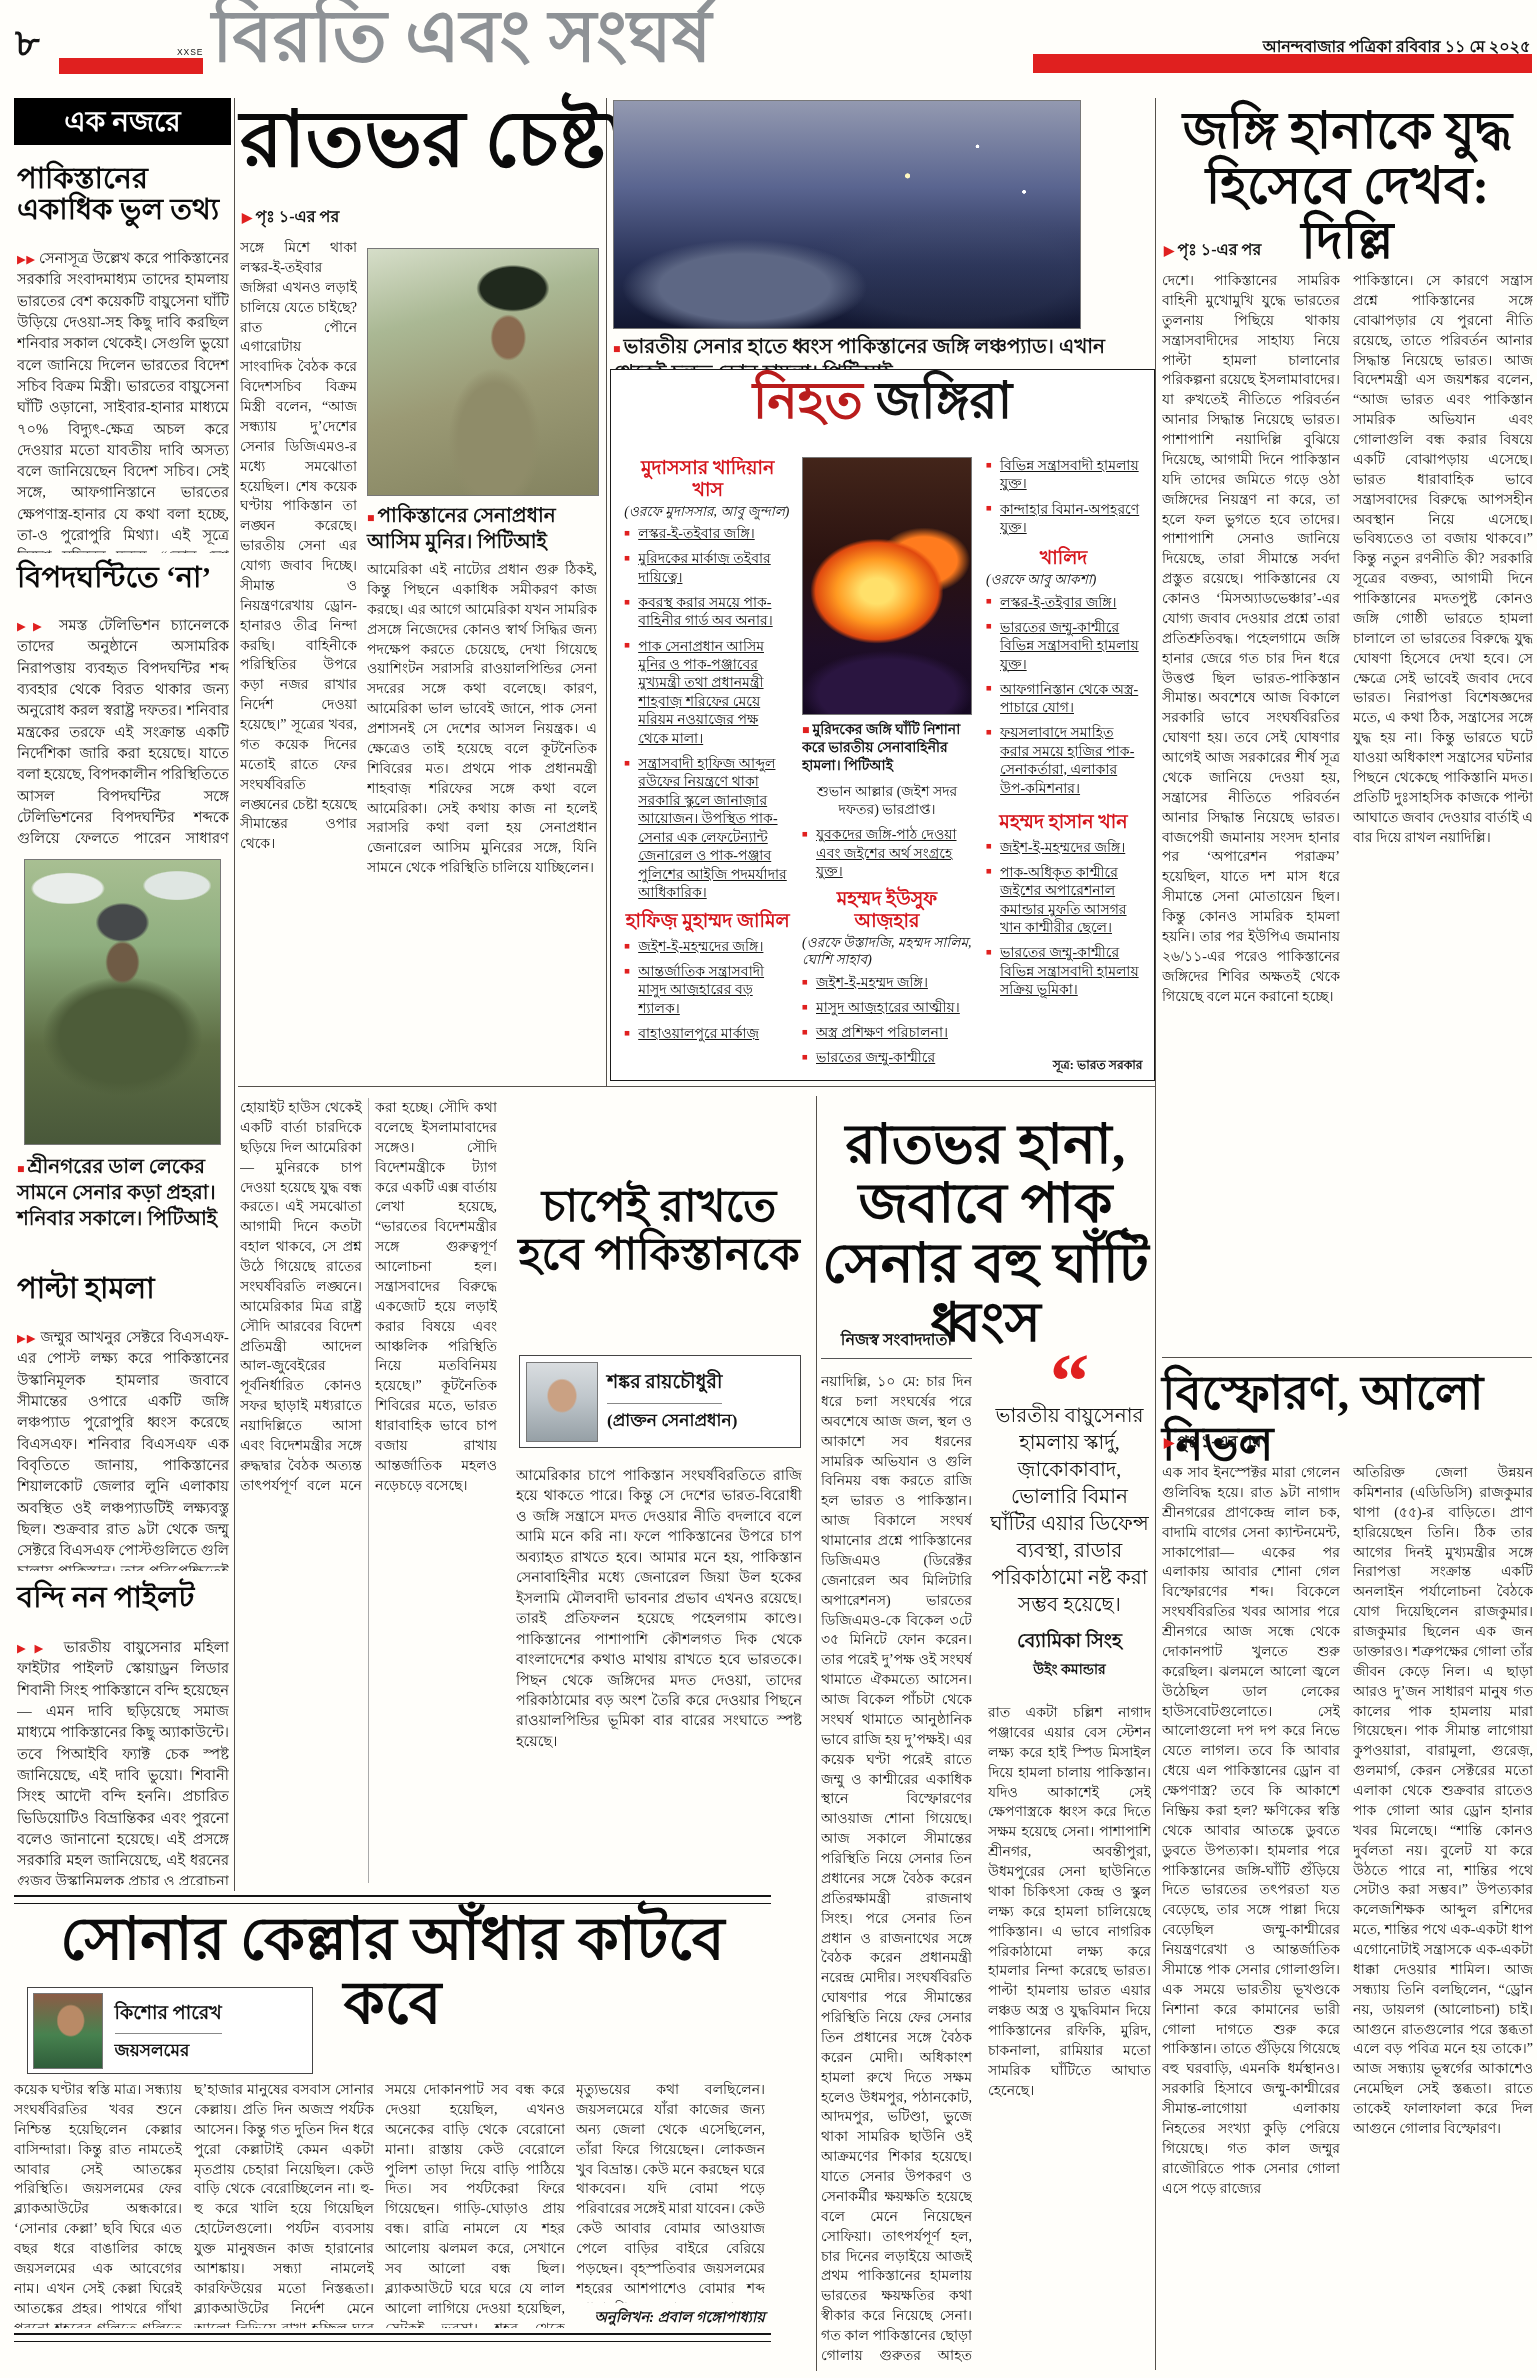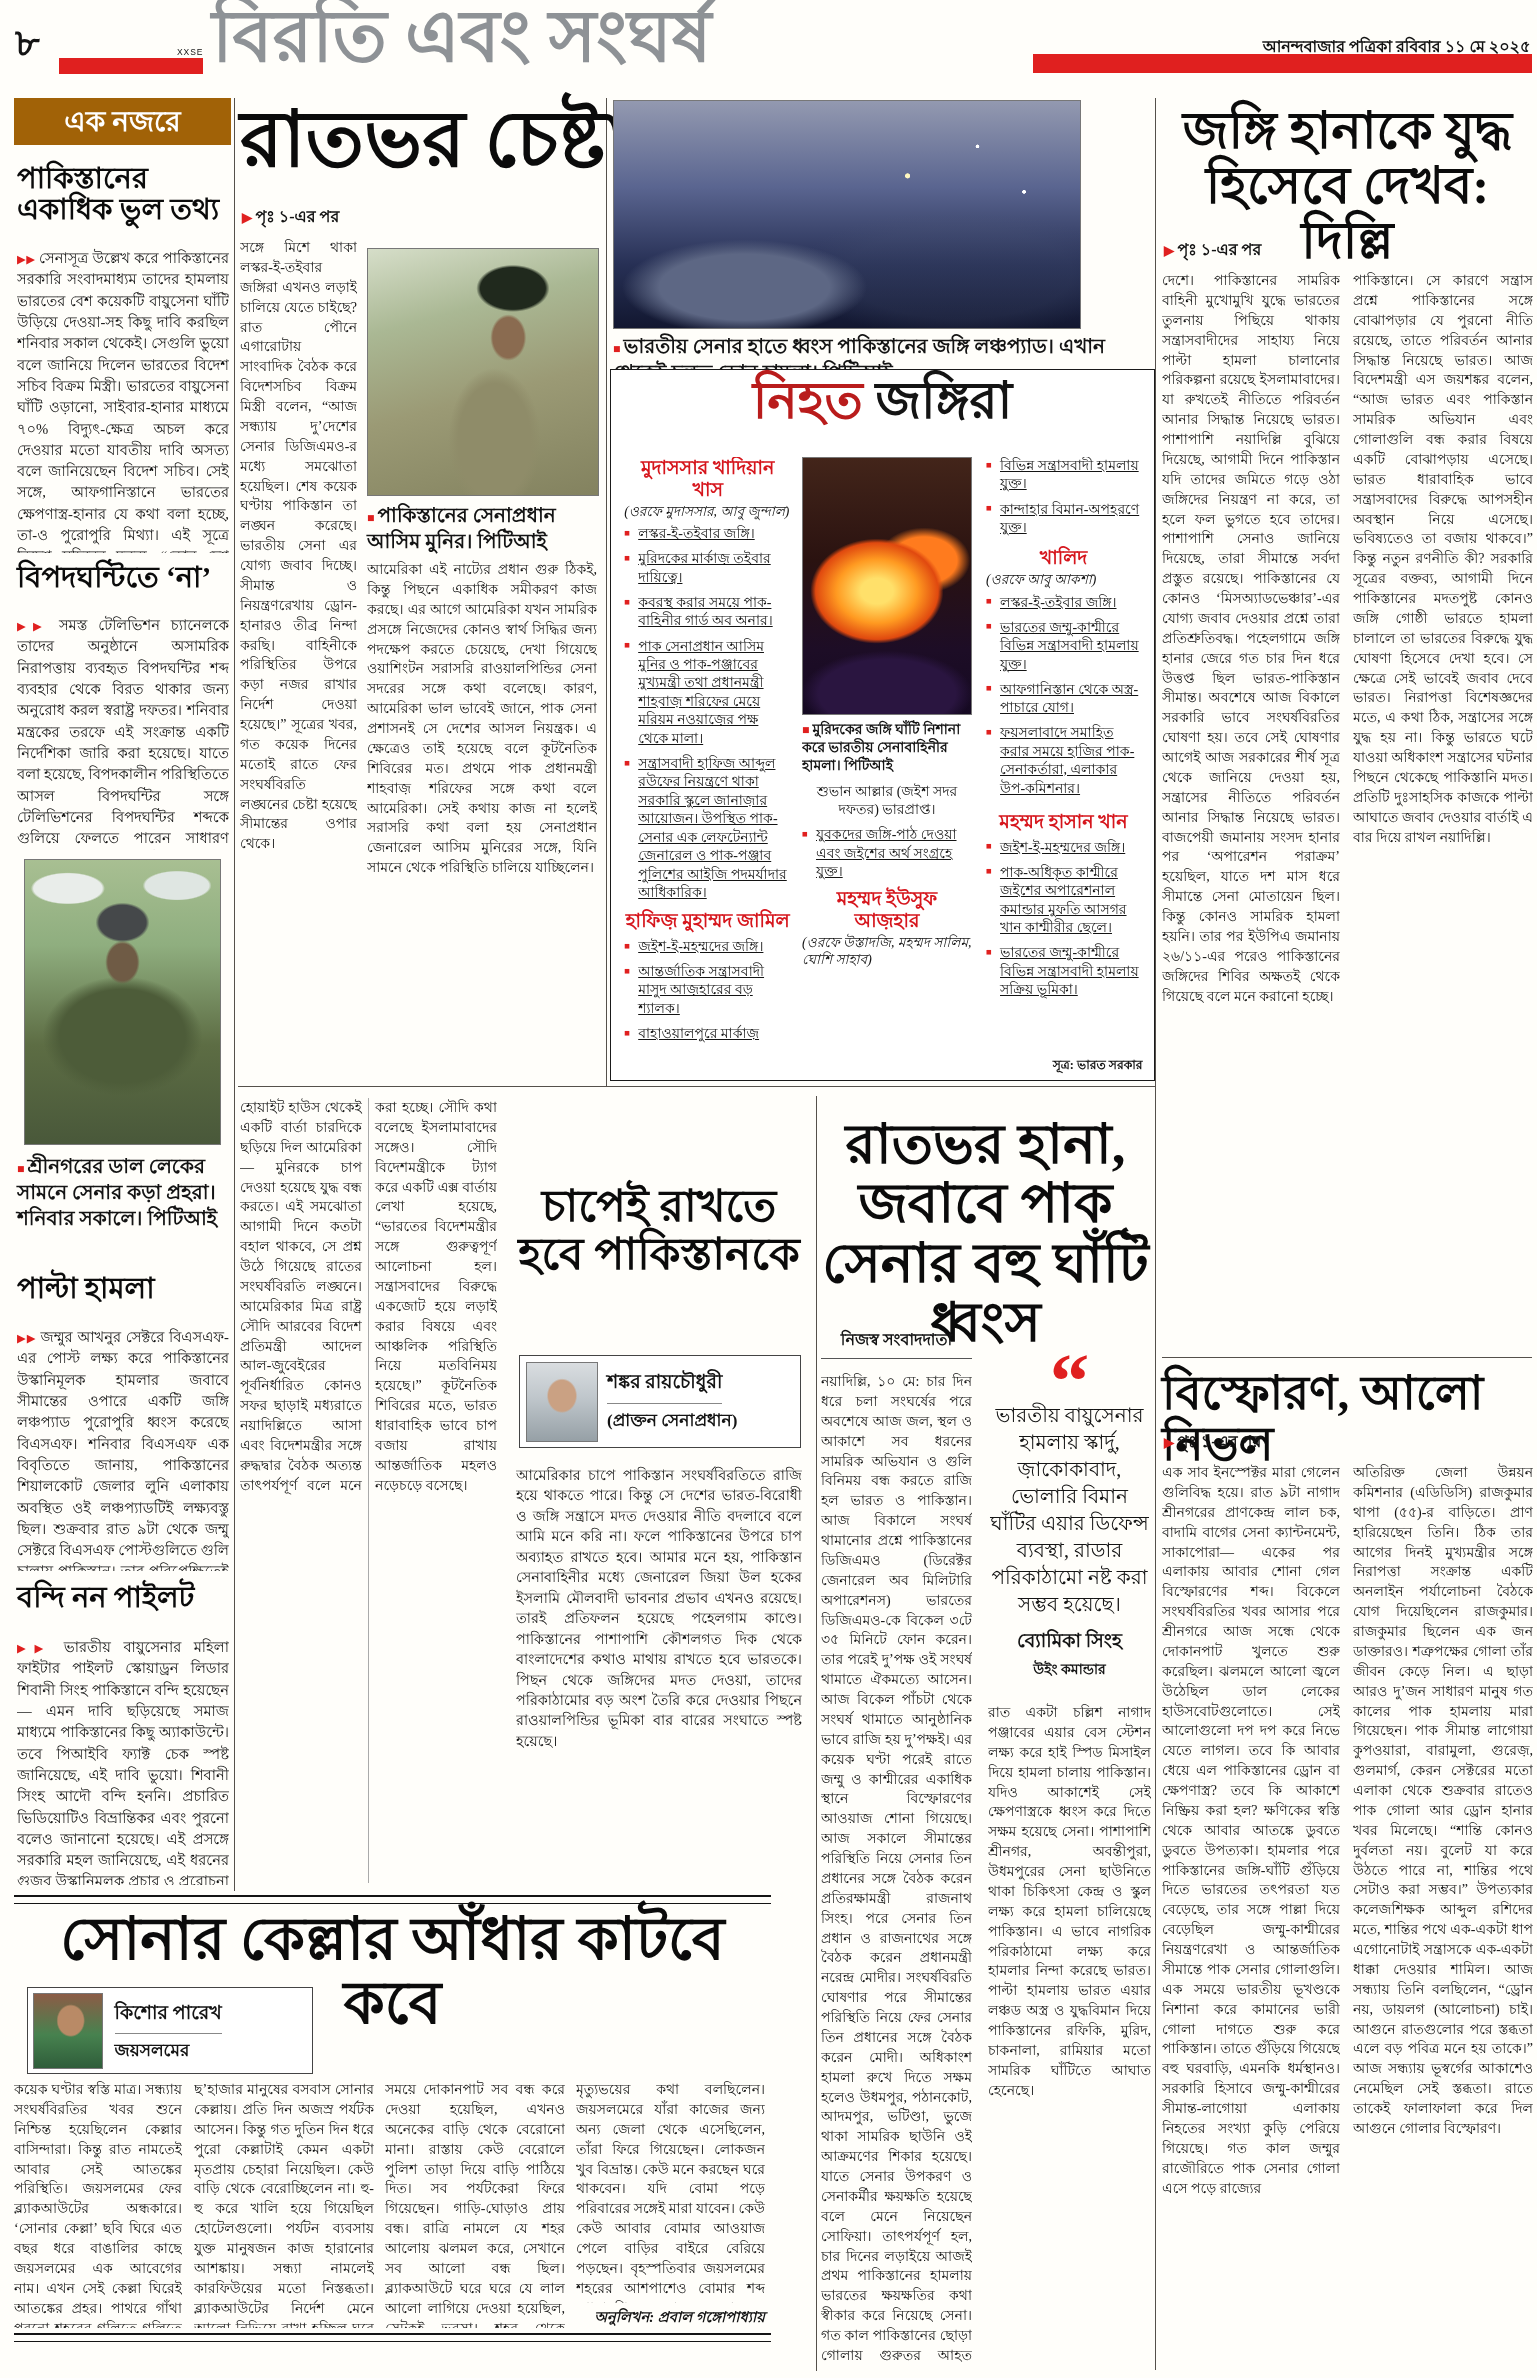--- a/index.html
+++ b/index.html
@@ -72,21 +72,21 @@
   <div class="abs" style="right:7.6px;top:34px;font-size:16px;font-weight:bold;">আনন্দবাজার পত্রিকা রবিবার ১১ মে ২০২৫</div>
   <div class="abs bar" style="left:1033px;top:54px;width:499px;height:19px;"></div>
 
   <div class="vrule" style="left:234px;top:98px;height:1793px;"></div>
   <div class="vrule" style="left:606px;top:98px;height:988px;"></div>
   <div class="vrule" style="left:816px;top:1096px;height:1275px;"></div>
   <div class="vrule" style="left:1155px;top:98px;height:2272px;"></div>
   <div class="hrule" style="left:238px;top:1086px;width:917px;"></div>
   <div class="hrule" style="left:1162px;top:1357px;width:370px;"></div>
 
-  <div class="abs" style="left:14px;top:98px;width:217px;height:47px;background:#a16207;color:#fff;font-size:28px;font-weight:bold;text-align:center;line-height:47px;font-family:'Liberation Serif',serif;">এক নজরে</div>
+  <div class="abs" style="left:14px;top:98px;width:217px;height:47px;background:#000000;color:#fff;font-size:28px;font-weight:bold;text-align:center;line-height:47px;font-family:'Liberation Serif',serif;">এক নজরে</div>
 
   <div class="abs headline" style="left:17px;top:163px;width:212px;font-size:29px;">পাকিস্তানের একাধিক ভুল তথ্য</div>
   <div class="abs rail-text" style="left:17px;top:248px;width:212px;height:305px;">সেনাসূত্র উল্লেখ করে পাকিস্তানের সরকারি সংবাদমাধ্যম তাদের হামলায় ভারতের বেশ কয়েকটি বায়ুসেনা ঘাঁটি উড়িয়ে দেওয়া-সহ কিছু দাবি করছিল শনিবার সকাল থেকেই। সেগুলি ভুয়ো বলে জানিয়ে দিলেন ভারতের বিদেশ সচিব বিক্রম মিস্ত্রী। ভারতের বায়ুসেনা ঘাঁটি ওড়ানো, সাইবার-হানার মাধ্যমে ৭০% বিদ্যুৎ-ক্ষেত্র অচল করে দেওয়ার মতো যাবতীয় দাবি অসত্য বলে জানিয়েছেন বিদেশ সচিব। সেই সঙ্গে, আফগানিস্তানে ভারতের ক্ষেপণাস্ত্র-হানার যে কথা বলা হচ্ছে, তা-ও পুরোপুরি মিথ্যা। এই সূত্রে বিদেশ সচিবের মন্তব্য, “কোন দেশ আফগানিস্তানে বার বার হামলা করেছে, তা আশা করি সেখানকার মানুষকে মনে করিয়ে দিতে হবে না।”</div>
 
   <div class="abs headline" style="left:17px;top:562px;width:212px;font-size:29px;">বিপদঘন্টিতে ‘না’</div>
   <div class="abs rail-text" style="left:17px;top:615px;width:212px;height:235px;">সমস্ত টেলিভিশন চ্যানেলকে তাদের অনুষ্ঠানে অসামরিক নিরাপত্তায় ব্যবহৃত বিপদঘন্টির শব্দ ব্যবহার থেকে বিরত থাকার জন্য অনুরোধ করল স্বরাষ্ট্র দফতর। শনিবার মন্ত্রকের তরফে এই সংক্রান্ত একটি নির্দেশিকা জারি করা হয়েছে। যাতে বলা হয়েছে, বিপদকালীন পরিস্থিতিতে আসল বিপদঘন্টির সঙ্গে টেলিভিশনের বিপদঘন্টির শব্দকে গুলিয়ে ফেলতে পারেন সাধারণ মানুষ, ফলে বিপত্তি ঘটার সম্ভাবনা রয়েছে।</div>
 
   <div class="abs photo ph-soldier" style="left:24px;top:859px;width:195px;height:284px;"></div>
   <div class="abs caption" style="left:17px;top:1153px;width:212px;">শ্রীনগরের ডাল লেকের সামনে সেনার কড়া প্রহরা। শনিবার সকালে। পিটিআই</div>
 
@@ -132,20 +132,26 @@
 
     <div class="abs" style="left:191px;top:87px;width:170px;height:609px;overflow:hidden;">
       <div class="photo ph-fire" style="width:168px;height:256px;"></div>
       <div class="caption" style="font-size:14px;margin-top:5.7px;">মুরিদকের জঙ্গি ঘাঁটি নিশানা করে ভারতীয় সেনাবাহিনীর হামলা। পিটিআই</div>
       <div class="cont-bullet" style="margin-top:7.6px;text-align:center;">শুভান আল্লার (জইশ সদর দফতর) ভারপ্রাপ্ত।</div>
       <ul class="mil">
         <li>যুবকদের জঙ্গি-পাঠ দেওয়া এবং জইশের অর্থ সংগ্রহে যুক্ত।</li>
       </ul>
       <div class="mil-name" style="margin-top:5.7px;">মহম্মদ ইউসুফ আজ়হার</div>
       <div class="mil-aka">(ওরফে উস্তাদজি, মহম্মদ সালিম, ঘোশি সাহাব)</div>
+      <ul class="mil">
+        <li>জইশ-ই-মহম্মদ জঙ্গি।</li>
+        <li>মাসুদ আজ়হারের আত্মীয়।</li>
+        <li>অস্ত্র প্রশিক্ষণ পরিচালনা।</li>
+        <li>ভারতের জম্মু-কাশ্মীরে</li>
+      </ul>
     </div>
 
     <div class="abs" style="left:375px;top:87px;width:155px;height:609px;overflow:hidden;">
       <ul class="mil" style="margin-top:0;">
         <li>বিভিন্ন সন্ত্রাসবাদী হামলায় যুক্ত।</li>
         <li>কান্দাহার বিমান-অপহরণে যুক্ত।</li>
       </ul>
       <div class="mil-name" style="margin-top:9.5px;">খালিদ</div>
       <div class="mil-aka">(ওরফে আবু আকশা)</div>
       <ul class="mil">

